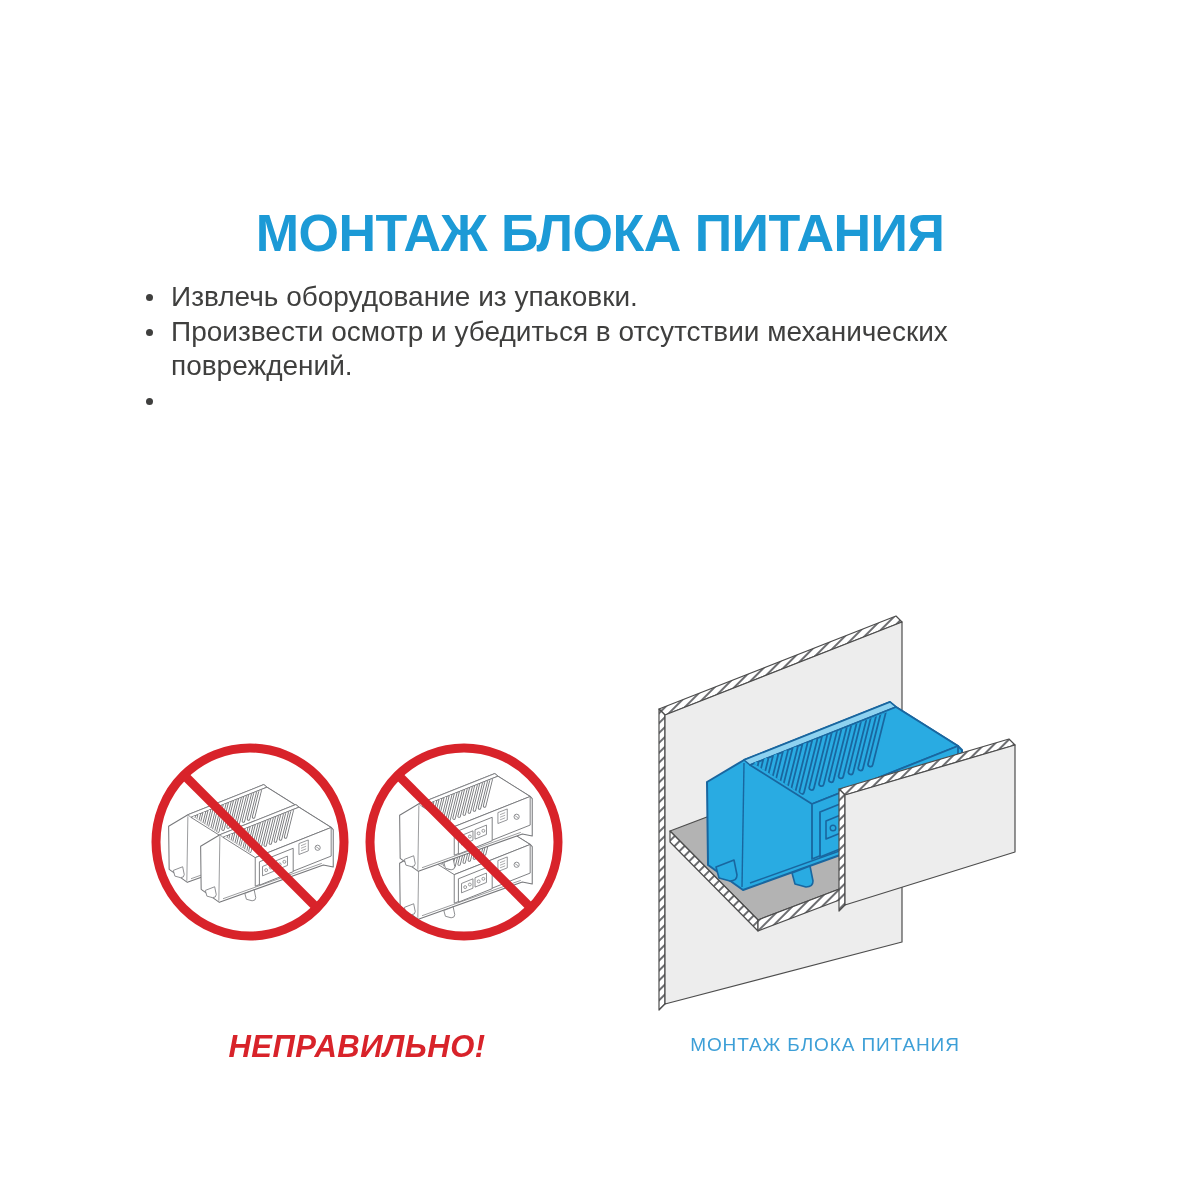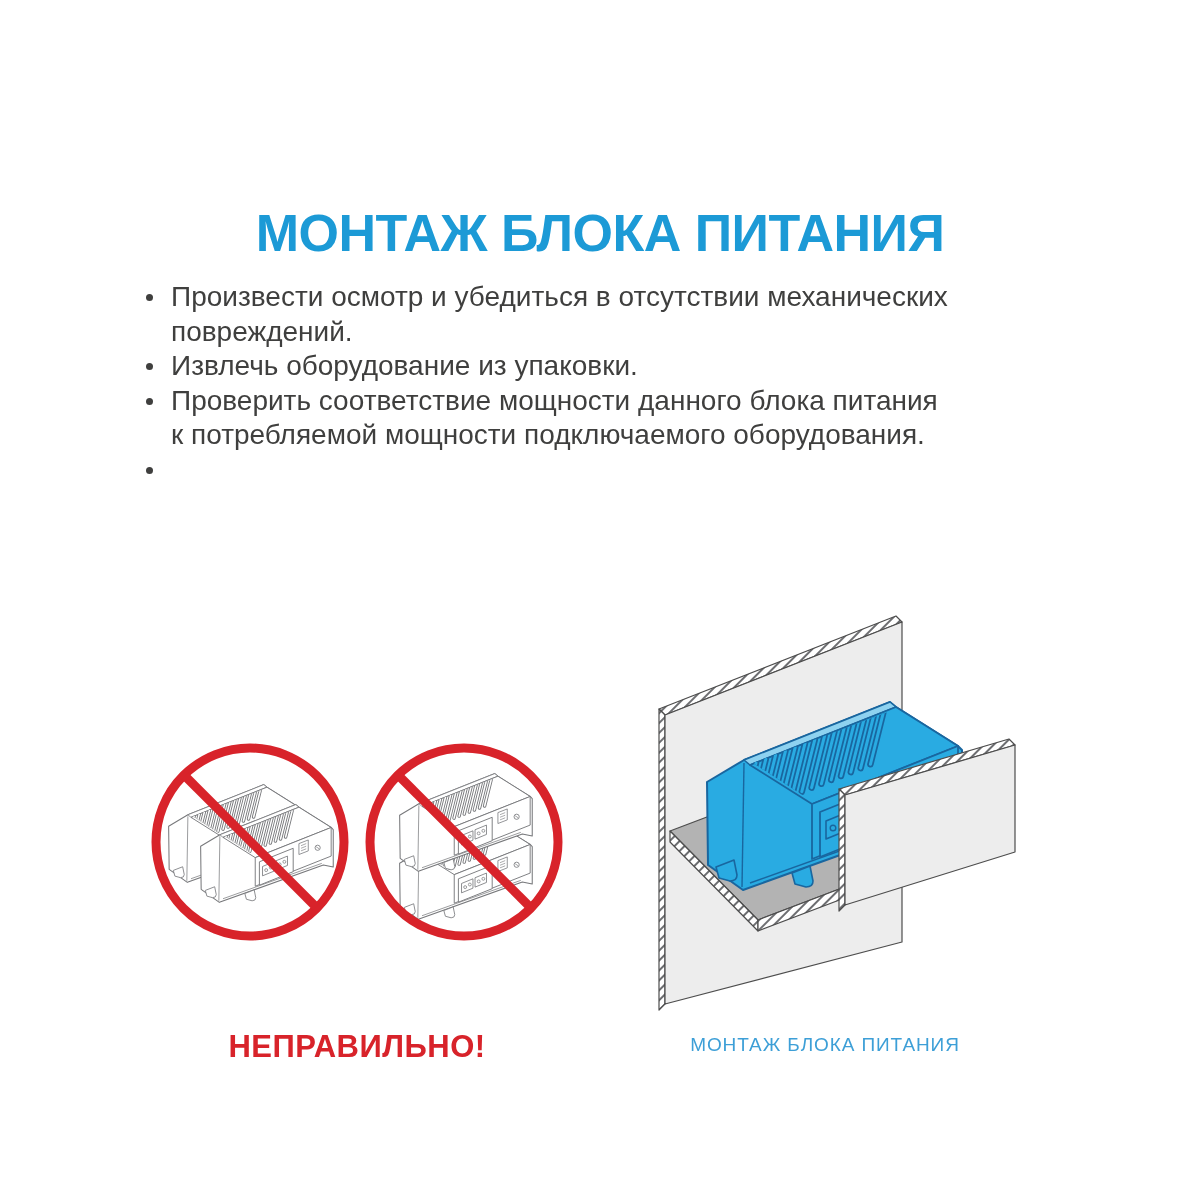--- a/index.html
+++ b/index.html
@@ -25,21 +25,21 @@
   .instructions .dot{
     position:absolute;left:3px;top:14px;width:7px;height:7px;border-radius:50%;
     background:var(--body_text);
   }
   .instructions .txt{white-space:pre-line;}
   .fig-wrong-1{position:absolute;left:147px;top:739px;}
   .fig-wrong-2{position:absolute;left:361px;top:739px;}
   .fig-main{position:absolute;left:640px;top:612px;}
   .wrong-label{
     position:absolute;left:147px;top:1029px;width:420px;text-align:center;
-    font-size:31px;font-weight:700;letter-spacing:0.5px;color:var(--prohibition_red);
+    font-size:31px;font-weight:700;letter-spacing:0.5px;color:var(--prohibition_red);font-style:italic;
   }
   .correct-caption{
     position:absolute;left:600px;top:1030px;width:450px;text-align:center;
     font-size:19px;font-weight:400;letter-spacing:0.9px;color:var(--caption_blue);
     line-height:30px;
   }
   svg{display:block;}
   .defs-holder{position:absolute;width:0;height:0;left:0;top:0;}
 </style>
 </head>
@@ -83,25 +83,23 @@
 
       <path d="M16,170 L34,163 L37,178 Q37,184 30,184 L19,181 Z" fill="var(--body)" stroke="var(--line)" stroke-width="1.6" stroke-linejoin="round"></path>
       <path d="M92,176 L110,169 L113,184 Q113,190 106,190 L95,187 Z" fill="var(--body)" stroke="var(--line)" stroke-width="1.6" stroke-linejoin="round"></path>
     </g>
   </defs>
 </svg>
 
 <h1 class="page-title">МОНТАЖ БЛОКА ПИТАНИЯ</h1>
 
 <ul class="instructions">
+  <li><span class="dot"></span><span class="txt">Извлечь оборудование из упаковки.</span></li>
   <li><span class="dot"></span><span class="txt">Произвести осмотр и убедиться в отсутствии механических
 повреждений.</span></li>
-  <li><span class="dot"></span><span class="txt">Извлечь оборудование из упаковки.</span></li>
-  <li><span class="dot"></span><span class="txt">Проверить соответствие мощности данного блока питания
-к потребляемой мощности подключаемого оборудования.</span></li>
   <li><span class="dot"></span></li>
 </ul>
 
 <svg class="fig-wrong-1" width="206" height="206" viewBox="0 0 206 206">
   <g style="--body:#ffffff; --line:#77787b; --rim:#ffffff;">
     <use href="#psu" transform="translate(18,43) scale(0.52)"></use>
     <use href="#psu" transform="translate(50,63) scale(0.52)"></use>
   </g>
   <g>
     <circle cx="103" cy="103" r="94" fill="none" stroke-width="9" stroke="#d8232a"></circle>

